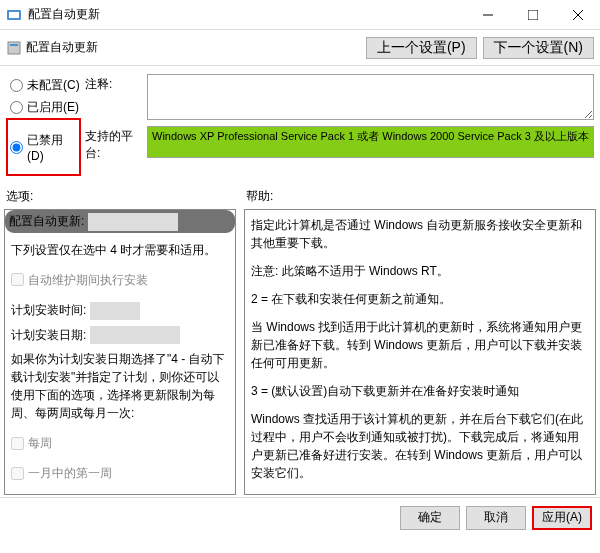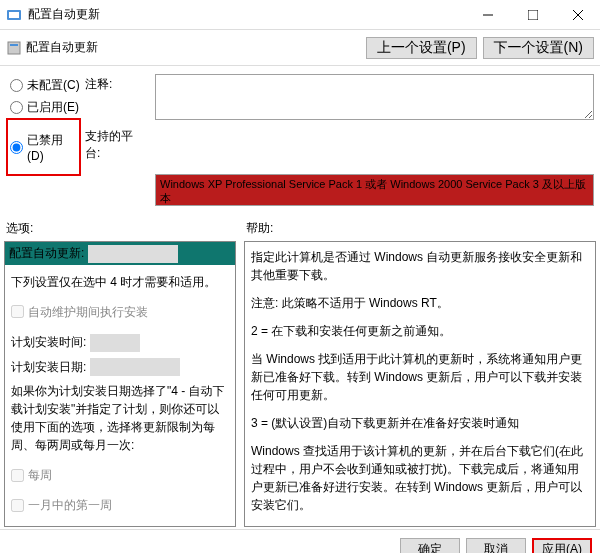--- a/index.html
+++ b/index.html
@@ -10,32 +10,32 @@
 .titlebar .winbtn { width: 45px; height: 30px; display: flex; align-items: center; justify-content: center; }
 .subheader { height: 36px; display: flex; align-items: center; padding: 0 6px; border-bottom: 1px solid #ddd; }
 .subheader .label { flex: 1; padding-left: 4px; }
 .navbtn { height: 22px; padding: 0 10px; margin-left: 6px; border: 1px solid #adadad; background: #e1e1e1; font-size: 14px; font-family: inherit; }
 .upper { display: flex; }
 .radios { width: 85px; padding: 8px 4px 8px 10px; }
 .radio { display: flex; align-items: center; height: 22px; font-size: 12px; }
 .radio input { margin-right: 4px; }
 .highlight-box { border: 2px solid #e60000; padding: 16px 2px; margin-left: -4px; }
 .rightcol { flex: 1; padding: 8px 6px 4px 0; }
-.rightrow { display: flex; margin-bottom: 6px; gap: 8px; }
+.rightrow { display: flex; margin-bottom: 6px; }
 .rightrow .lbl { width: 62px; padding-top: 2px; }
 .comment { flex: 1; height: 46px; border: 1px solid #a0a0a0; background: #fff; }
-.platform { flex: 1; height: 32px; border: 1px solid #a0a0a0; background: #b91c1c; padding: 2px 4px; font-size: 11px; overflow: hidden; line-height: 1.3; margin-top: 48px; }
+.platform { flex: 1; height: 32px; border: 1px solid #a0a0a0; background: #84cc16; padding: 2px 4px; font-size: 11px; overflow: hidden; line-height: 1.3; }
 .lower-headers { display: flex; padding: 4px 0 2px 0; }
 .lower-headers .h1 { width: 240px; padding-left: 6px; }
 .lower-headers .h2 { flex: 1; padding-left: 6px; }
 .lower { display: flex; height: 290px; }
 .pane { border: 1px solid #888; margin: 2px 4px; overflow-y: auto; overflow-x: auto; padding: 6px; font-size: 12px; line-height: 1.5; position: relative; }
 .pane-left { width: 232px; }
 .pane-right { flex: 1; }
-.opt-title { background: #0f766e; padding: 2px 4px; margin: -6px -6px 8px -6px; font-weight: normal; }
+.opt-title { background: #737373; padding: 2px 4px; margin: -6px -6px 8px -6px; font-weight: normal; border-radius: 9px; }
 .opt-text { margin: 6px 0; }
 .grayblock { display: inline-block; background: #ddd; height: 18px; vertical-align: middle; }
 .check { display: flex; align-items: center; margin: 12px 0; }
 .check input { margin-right: 4px; }
 .check span { color: #888; }
 .help-p { margin-bottom: 10px; }
 .footer { height: 40px; display: flex; align-items: center; justify-content: flex-end; padding: 0 8px; border-top: 1px solid #ddd; }
 .footer button { width: 60px; height: 24px; margin-left: 6px; border: 1px solid #adadad; background: #e1e1e1; font-size: 12px; font-family: inherit; }
 .apply-hl { border: 2px solid #e60000 !important; }
 .small-icon { width:16px; height:16px; display:inline-block; }

